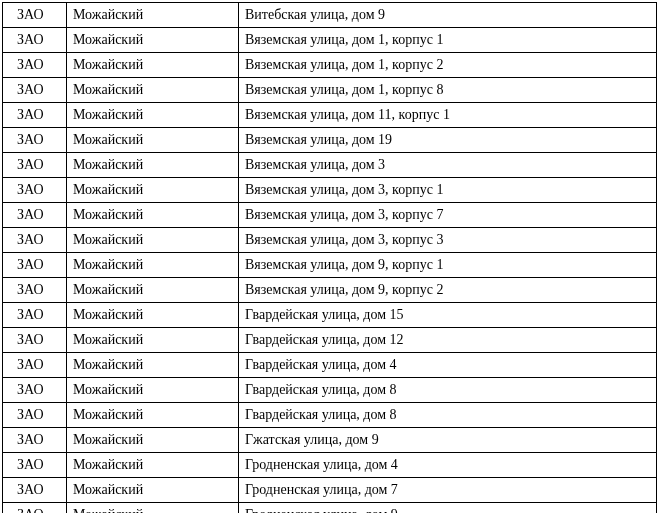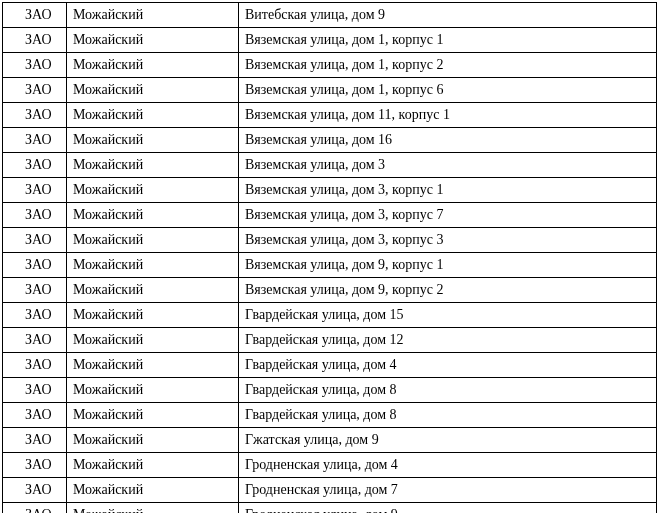--- a/index.html
+++ b/index.html
@@ -25,21 +25,21 @@
     height: 20px;
     line-height: 18px;
     vertical-align: middle;
     overflow: hidden;
     white-space: nowrap;
     font-size: 14px;
   }
   col.c1 { width: 64px; }
   col.c2 { width: 172px; }
   col.c3 { width: auto; }
-  td.col1 { padding-left: 22px; }
+  td.col1 { padding-left: 14px; }
 </style>
 </head>
 <body>
 
 <table id="addr-table">
   <colgroup>
     <col class="c1">
     <col class="c2">
     <col class="c3">
   </colgroup>
@@ -55,31 +55,31 @@
         <td>Вяземская улица, дом 1, корпус 1</td>
       </tr>
       <tr>
         <td class="col1">ЗАО</td>
         <td>Можайский</td>
         <td>Вяземская улица, дом 1, корпус 2</td>
       </tr>
       <tr>
         <td class="col1">ЗАО</td>
         <td>Можайский</td>
-        <td>Вяземская улица, дом 1, корпус 6</td>
+        <td>Вяземская улица, дом 1, корпус 8</td>
       </tr>
       <tr>
         <td class="col1">ЗАО</td>
         <td>Можайский</td>
         <td>Вяземская улица, дом 11, корпус 1</td>
       </tr>
       <tr>
         <td class="col1">ЗАО</td>
         <td>Можайский</td>
-        <td>Вяземская улица, дом 16</td>
+        <td>Вяземская улица, дом 19</td>
       </tr>
       <tr>
         <td class="col1">ЗАО</td>
         <td>Можайский</td>
         <td>Вяземская улица, дом 3</td>
       </tr>
       <tr>
         <td class="col1">ЗАО</td>
         <td>Можайский</td>
         <td>Вяземская улица, дом 3, корпус 1</td>

